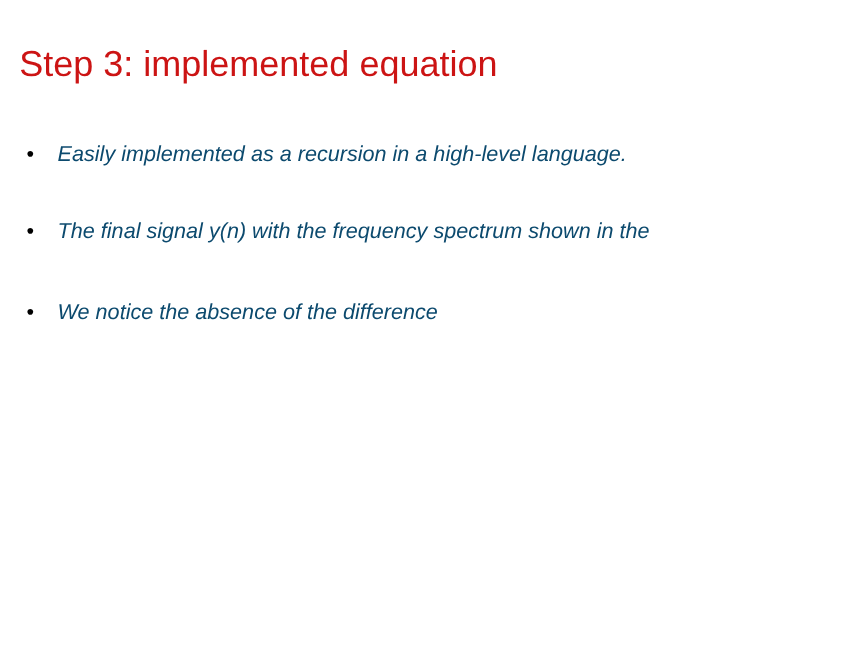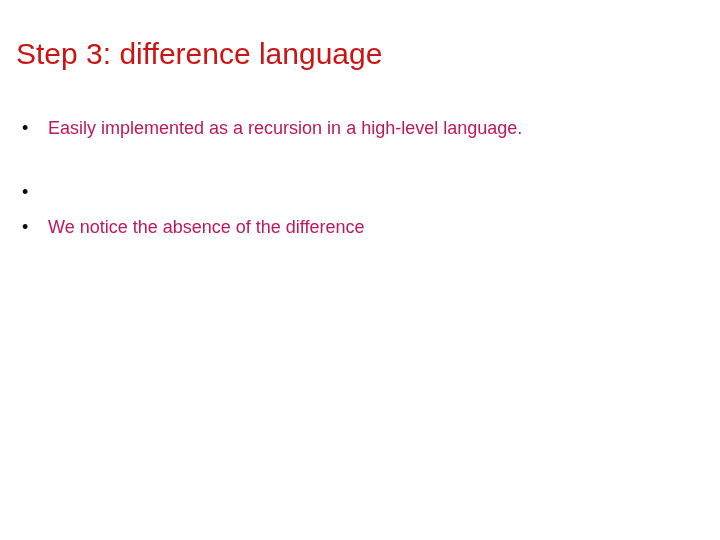--- a/index.html
+++ b/index.html
@@ -49,47 +49,49 @@
     left: 22px;
     top: 0px;
     font-size: 18px;
     line-height: 33px;
     color: #000000;
   }
   .bullet-text {
     display: block;
     font-size: 18px;
     line-height: 33px;
-    color: #be185d;
+    color: #0c4a6e;
     white-space: nowrap;
+    font-style: italic;
   }
   .bullet-text.wrapped {
     padding-left: 7px;
   }
   .gap-1 { height: 31px; }
   .gap-2 { height: 35px; }
 </style>
 </head>
 <body>
 
 <div class="slide">
 
-  <h1 class="slide-title">Step 3: difference language</h1>
+  <h1 class="slide-title">Step 3: implemented equation</h1>
 
   <div class="body-block">
 
     <div class="bullet-item">
       <span class="marker">•</span>
       <span class="bullet-text">Easily implemented as a recursion in a high-level language.</span>
     </div>
 
     <div class="gap-1"></div>
 
     <div class="bullet-item">
       <span class="marker">•</span>
+      <span class="bullet-text">The final signal y(n) with the frequency spectrum shown in the</span>
     </div>
 
     <div class="gap-2"></div>
 
     <div class="bullet-item">
       <span class="marker">•</span>
       <span class="bullet-text">We notice the absence of the difference</span>
     </div>
 
   </div>

